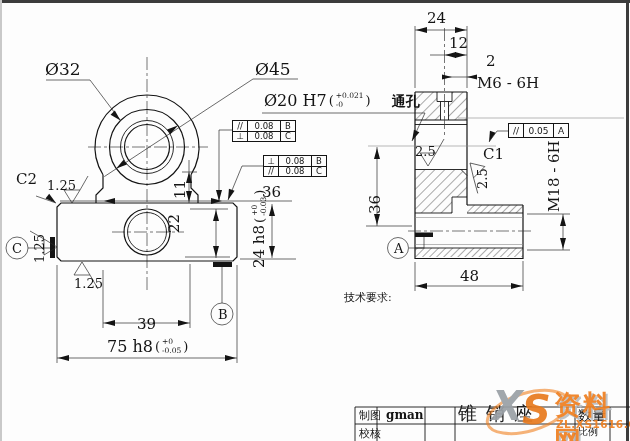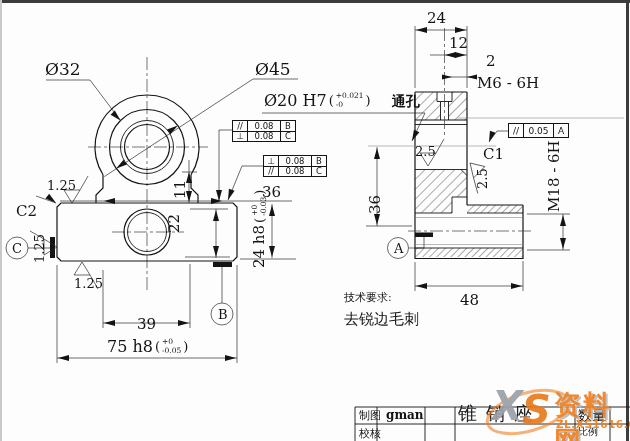--- a/index.html
+++ b/index.html
@@ -261,21 +261,21 @@
   <div class="t rot fit" style="left:251px;top:268px;">
     <span>24 h8</span>
     <span class="paren">(</span>
     <span class="stk">
       <span>+0</span>
       <span>-0.03</span>
     </span>
     <span class="paren">)</span>
   </div>
 
-  <div class="t" style="left:16px;top:204px;text-align:right;">C2</div>
+  <div class="t" style="left:16px;top:172px;text-align:right;">C2</div>
   <div class="t sm" style="left:47px;top:179px;">1.25</div>
   <div class="t sm rot" style="left:33px;top:263px;">1.25</div>
   <div class="t sm" style="left:74px;top:277px;">1.25</div>
 
   <div class="t" style="left:137px;top:317px;">39</div>
 
   <div class="t fit" style="left:107px;top:338px;">
     <span style="font-size:16px;">75 h8</span>
     <span class="paren">(</span>
     <span class="stk">
@@ -299,25 +299,24 @@
     <span>0.05</span>
     <span>A</span>
   </div>
 
   <div class="t sm" style="left:415px;top:145px;">2.5</div>
   <div class="t" style="left:483px;top:147px;">C1</div>
   <div class="t sm rot" style="left:476px;top:189px;">2.5</div>
 
   <div class="t rot" style="left:547px;top:212px;">M18 - 6H</div>
   <div class="t rot" style="left:368px;top:214px;">36</div>
-  <div class="t" style="left:460px;top:269px;margin-top:24px;">48</div>
+  <div class="t" style="left:460px;top:269px;">48</div>
   <div class="t sm" style="left:394px;top:242px;">A</div>
 
   <div class="t zh" style="left:344px;top:292px;font-size:11px;">技术要求:</div>
-  <div class="t zh" style="left:344px;top:312px;font-size:15px;">去锐边毛刺</div>
 
   <div class="t zh tb" style="left:359px;top:410px;">制图</div>
   <div class="t" style="left:386px;top:409px;font-size:12px;font-weight:bold;">gman</div>
   <div class="t zh tb" style="left:359px;top:428px;">校核</div>
   <div class="t zh partname" style="left:458px;top:404px;">锥销座</div>
   <div class="t zh" style="left:578px;top:408px;font-size:14px;">数量</div>
   <div class="t zh" style="left:578px;top:427px;font-size:10px;">比例</div>
 
   <div class="wm">
     <svg width="152" height="60">

